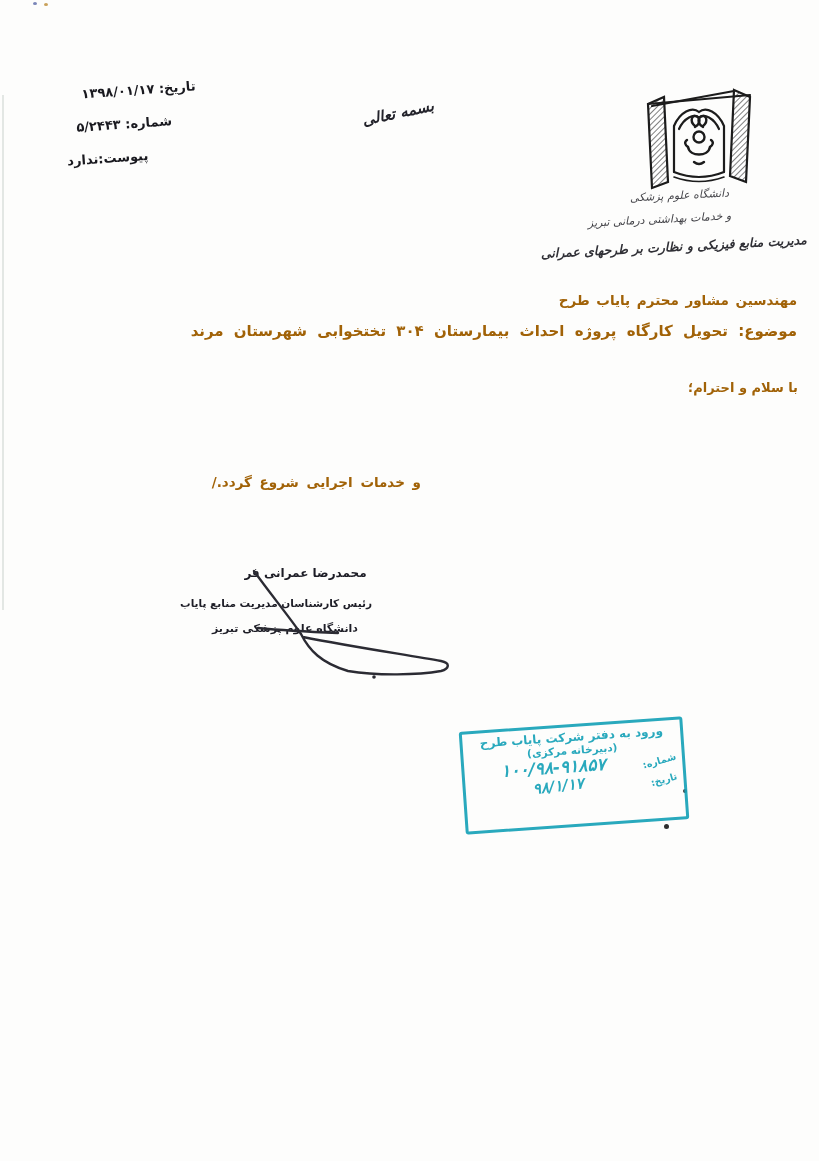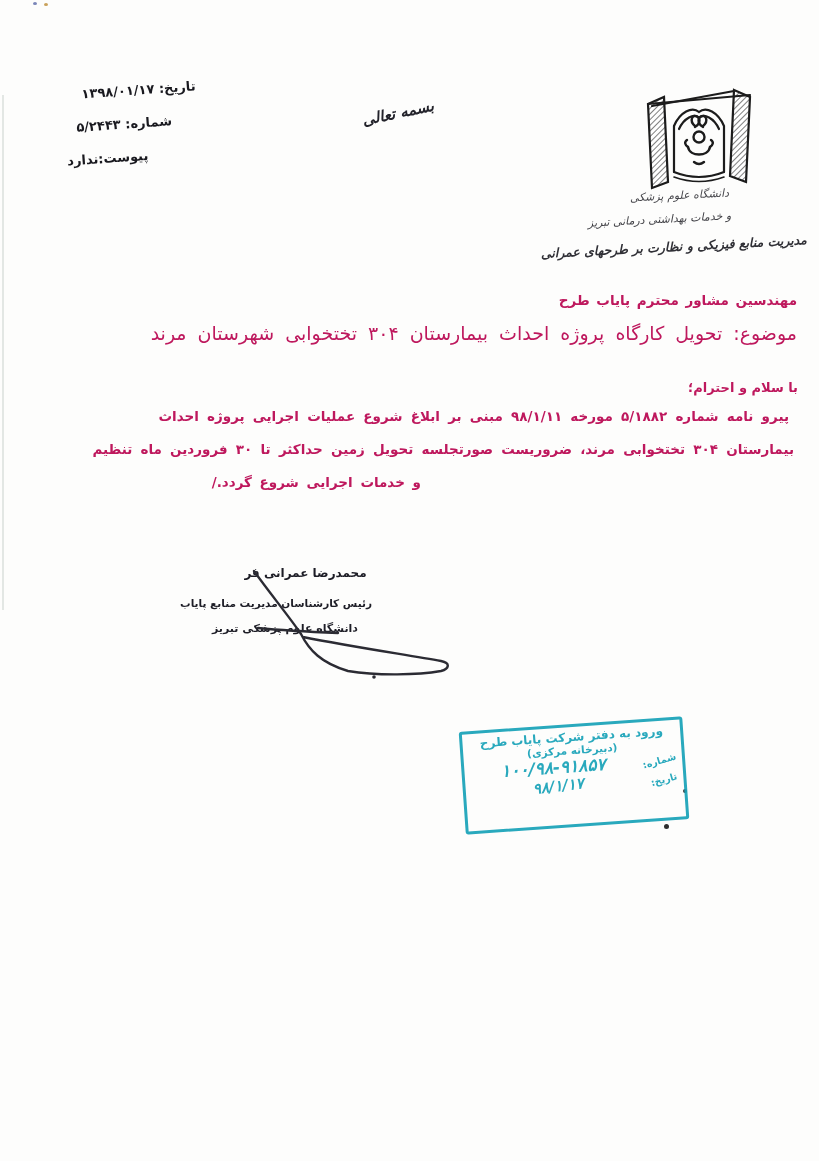--- a/index.html
+++ b/index.html
@@ -27,23 +27,23 @@
            font-style:italic;font-weight:bold;font-size:15px;color:#23232b;text-align:center;}
 
   
   .logo{left:638px;top:80px;}
   .lh{text-align:center;color:#26262c;font-style:italic;transform:rotate(-3deg);white-space:nowrap;}
   .lh1{left:602px;top:189px;width:155px;font-size:11px;opacity:.85;}
   .lh2{left:552px;top:213px;width:215px;font-size:11px;opacity:.88;}
   .lh3{left:545px;top:239px;width:262px;font-size:12.5px;font-weight:bold;opacity:.95;}
 
   
-  .line{white-space:nowrap;color:#be185d;}
+  .line{white-space:nowrap;color:#a16207;}
   .recipient{right:22px;top:292px;font-size:13.5px;font-weight:bold;word-spacing:2px;}
-  .subject{right:22px;top:322px;font-size:19px;font-weight:normal;word-spacing:5px;letter-spacing:.4px;}
+  .subject{right:22px;top:322px;font-size:15px;font-weight:bold;word-spacing:5px;letter-spacing:.4px;}
   .salutation{right:21px;top:380px;font-size:13px;font-weight:bold;}
   .body1{right:30px;top:408px;font-size:13.5px;font-weight:bold;word-spacing:3.5px;letter-spacing:.2px;}
   .body2{right:25px;top:441px;font-size:13.5px;font-weight:bold;word-spacing:3.5px;letter-spacing:.2px;}
   .body3{right:398px;top:474px;font-size:13.5px;font-weight:bold;word-spacing:3px;}
 
   
   .sig-name{left:243px;top:566px;width:125px;text-align:center;font-size:12px;font-weight:bold;white-space:nowrap;}
   .sig-t1{left:212px;top:597px;width:160px;text-align:center;font-size:10.5px;font-weight:bold;white-space:nowrap;}
   .sig-t2{left:228px;top:622px;width:130px;text-align:center;font-size:11px;font-weight:bold;white-space:nowrap;}
   .sig-svg{left:233px;top:553px;}
@@ -119,22 +119,20 @@
     </g>
   </svg>
 
   <div class="abs lh lh1 rtl">دانشگاه علوم پزشکی</div>
   <div class="abs lh lh2 rtl">و خدمات بهداشتی درمانی تبریز</div>
   <div class="abs lh lh3 rtl">مدیریت منابع فیزیکی و نظارت بر طرحهای عمرانی</div>
 
   <div class="abs line recipient rtl">مهندسین مشاور محترم پایاب طرح</div>
   <div class="abs line subject rtl">موضوع: تحویل کارگاه پروژه احداث بیمارستان ۳۰۴ تختخوابی شهرستان مرند</div>
   <div class="abs line salutation rtl">با سلام و احترام؛</div>
-  <div class="abs line body1 rtl">پیرو نامه شماره ۵/۱۸۸۲ مورخه ۹۸/۱/۱۱ مبنی بر ابلاغ شروع عملیات اجرایی پروژه احداث</div>
-  <div class="abs line body2 rtl">بیمارستان ۳۰۴ تختخوابی مرند، ضروریست صورتجلسه تحویل زمین حداکثر تا ۳۰ فروردین ماه تنظیم</div>
   <div class="abs line body3 rtl">و خدمات اجرایی شروع گردد./</div>
 
   <div class="abs sig-name rtl">محمدرضا عمرانی فر</div>
   <div class="abs sig-t1 rtl">رئیس کارشناسان مدیریت منابع پایاب</div>
   <div class="abs sig-t2 rtl">دانشگاه علوم پزشکی تبریز</div>
 
   <svg class="abs sig-svg" width="245" height="140" viewBox="0 0 245 140">
     <g stroke="#2b2b33" stroke-width="2.4" fill="none" stroke-linecap="round">
       <path d="M 21,18 C 35,38 55,62 68,81 C 76,97 88,110 115,118 C 145,123 185,122 208,118 C 216,116 218,110 208,108 C 175,102 120,94 70,84"></path>
       <path d="M 25,75 C 55,78 80,79 105,80"></path>

